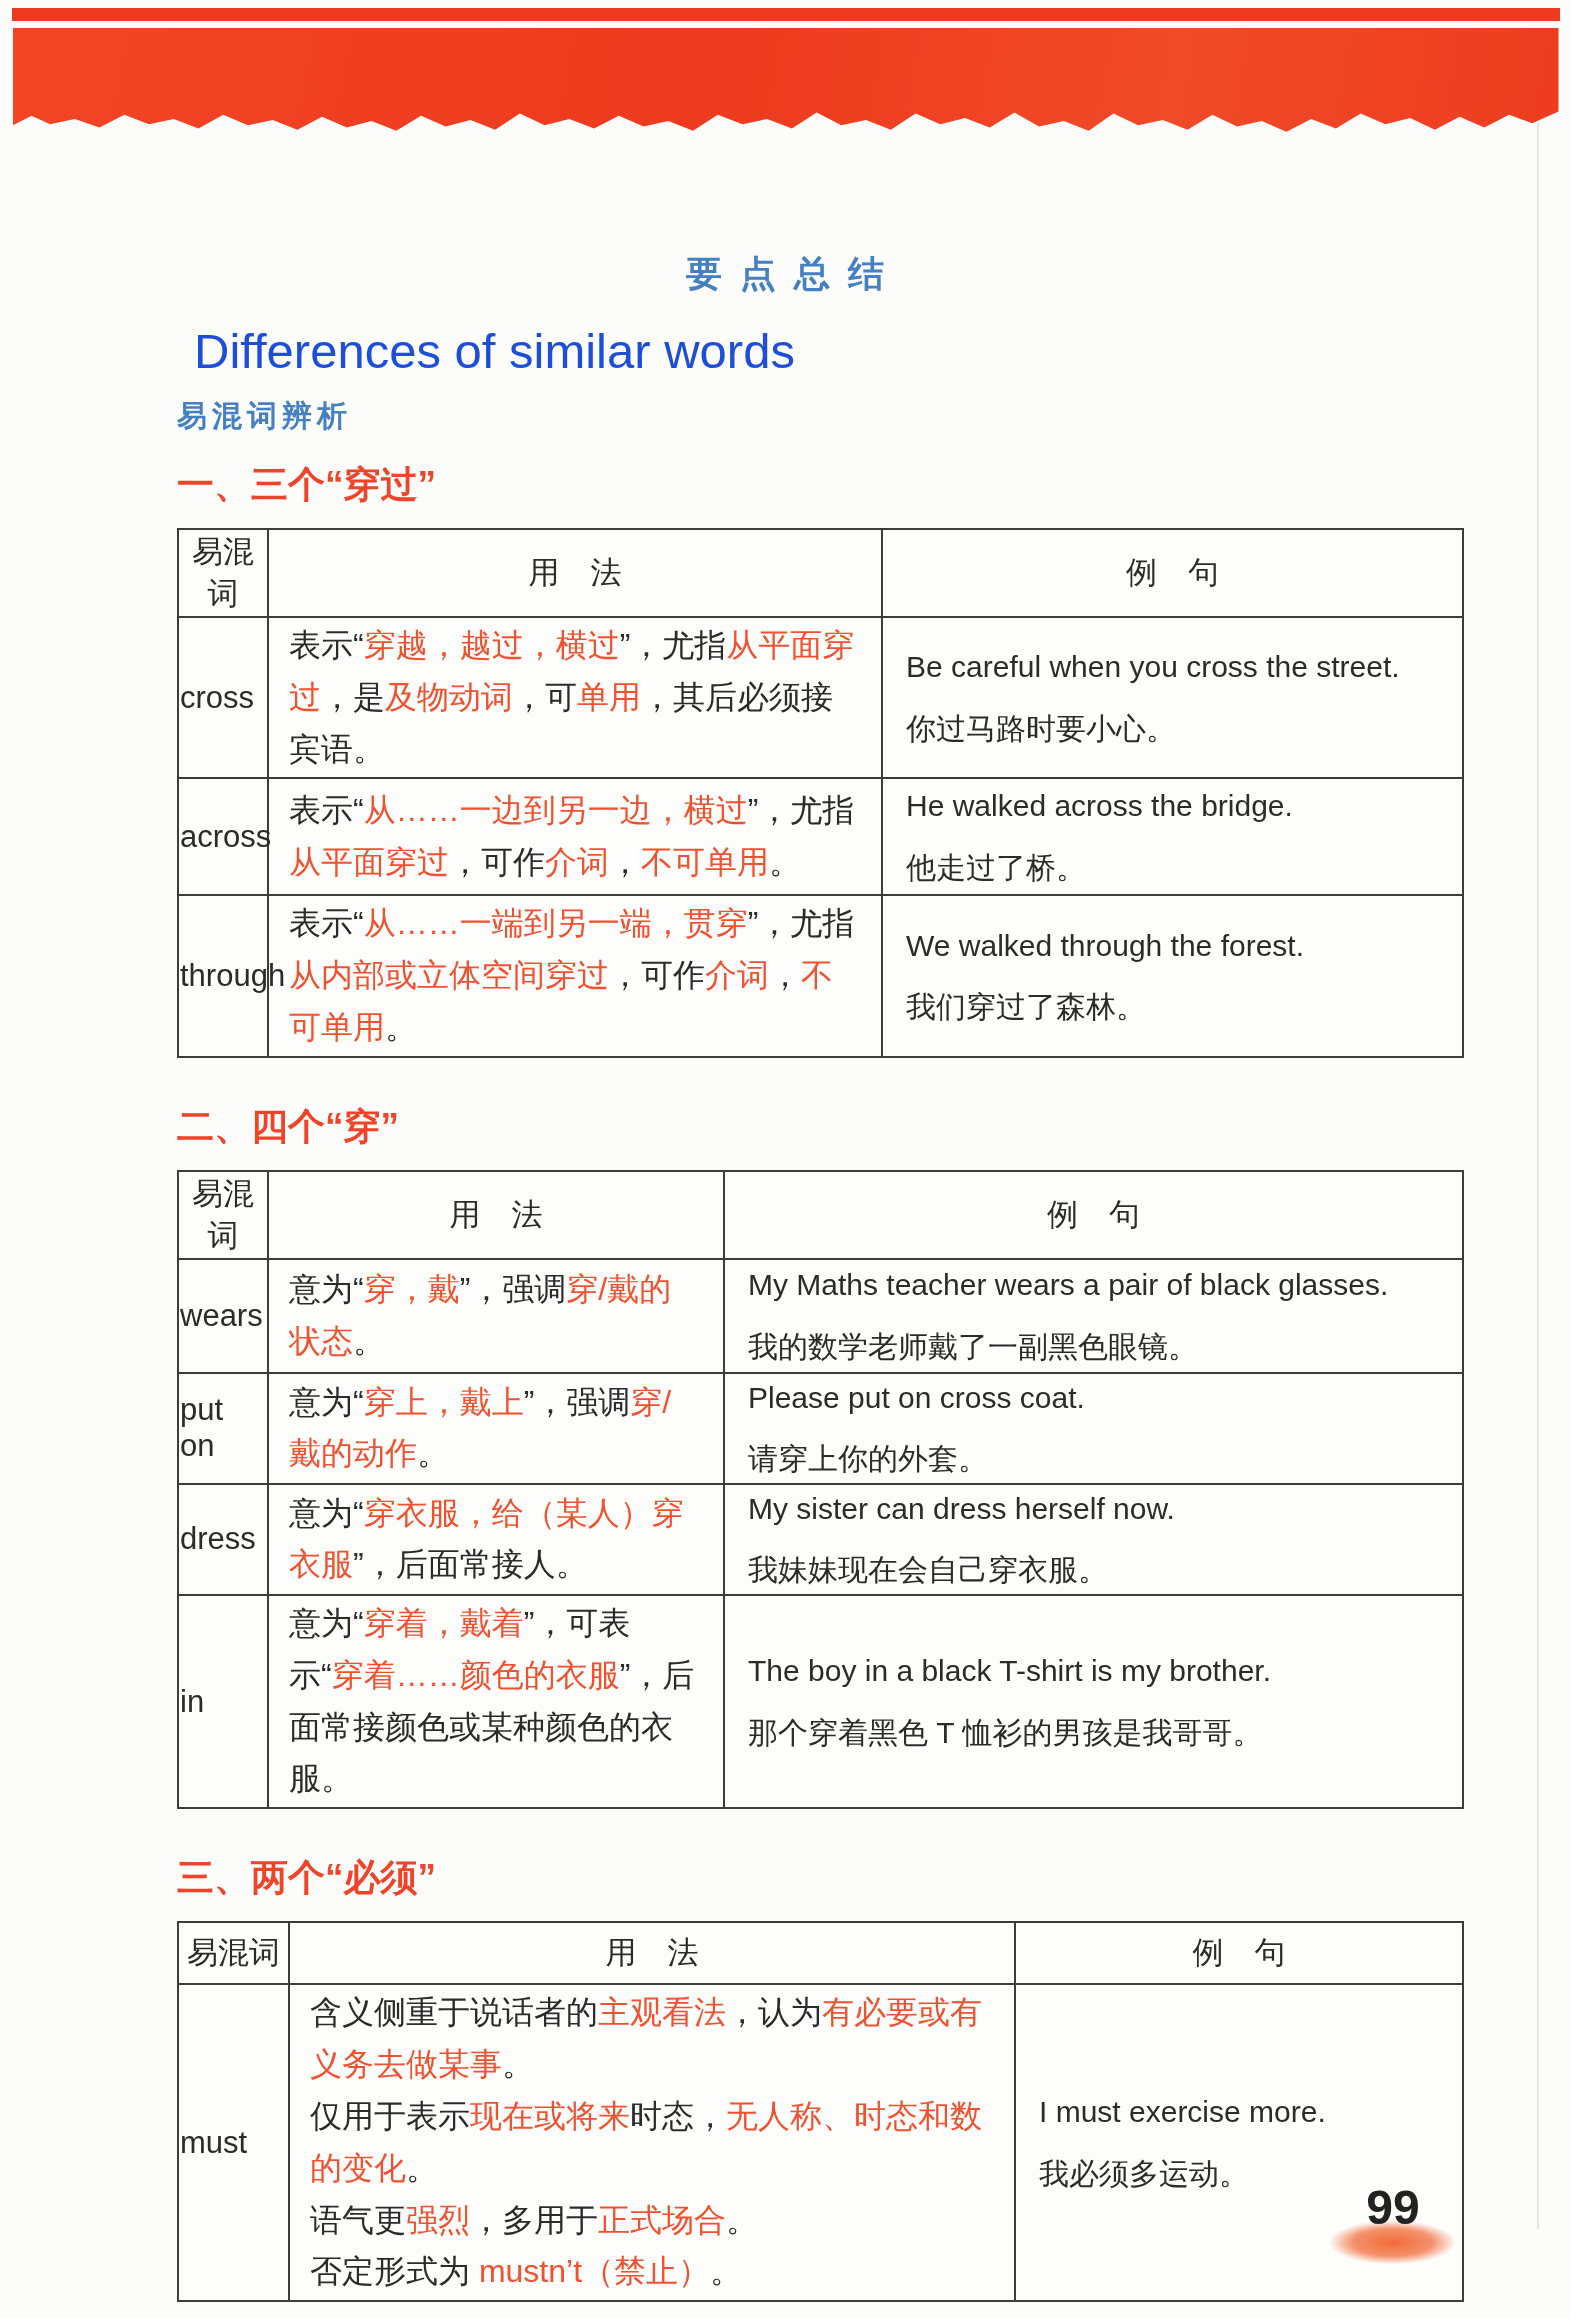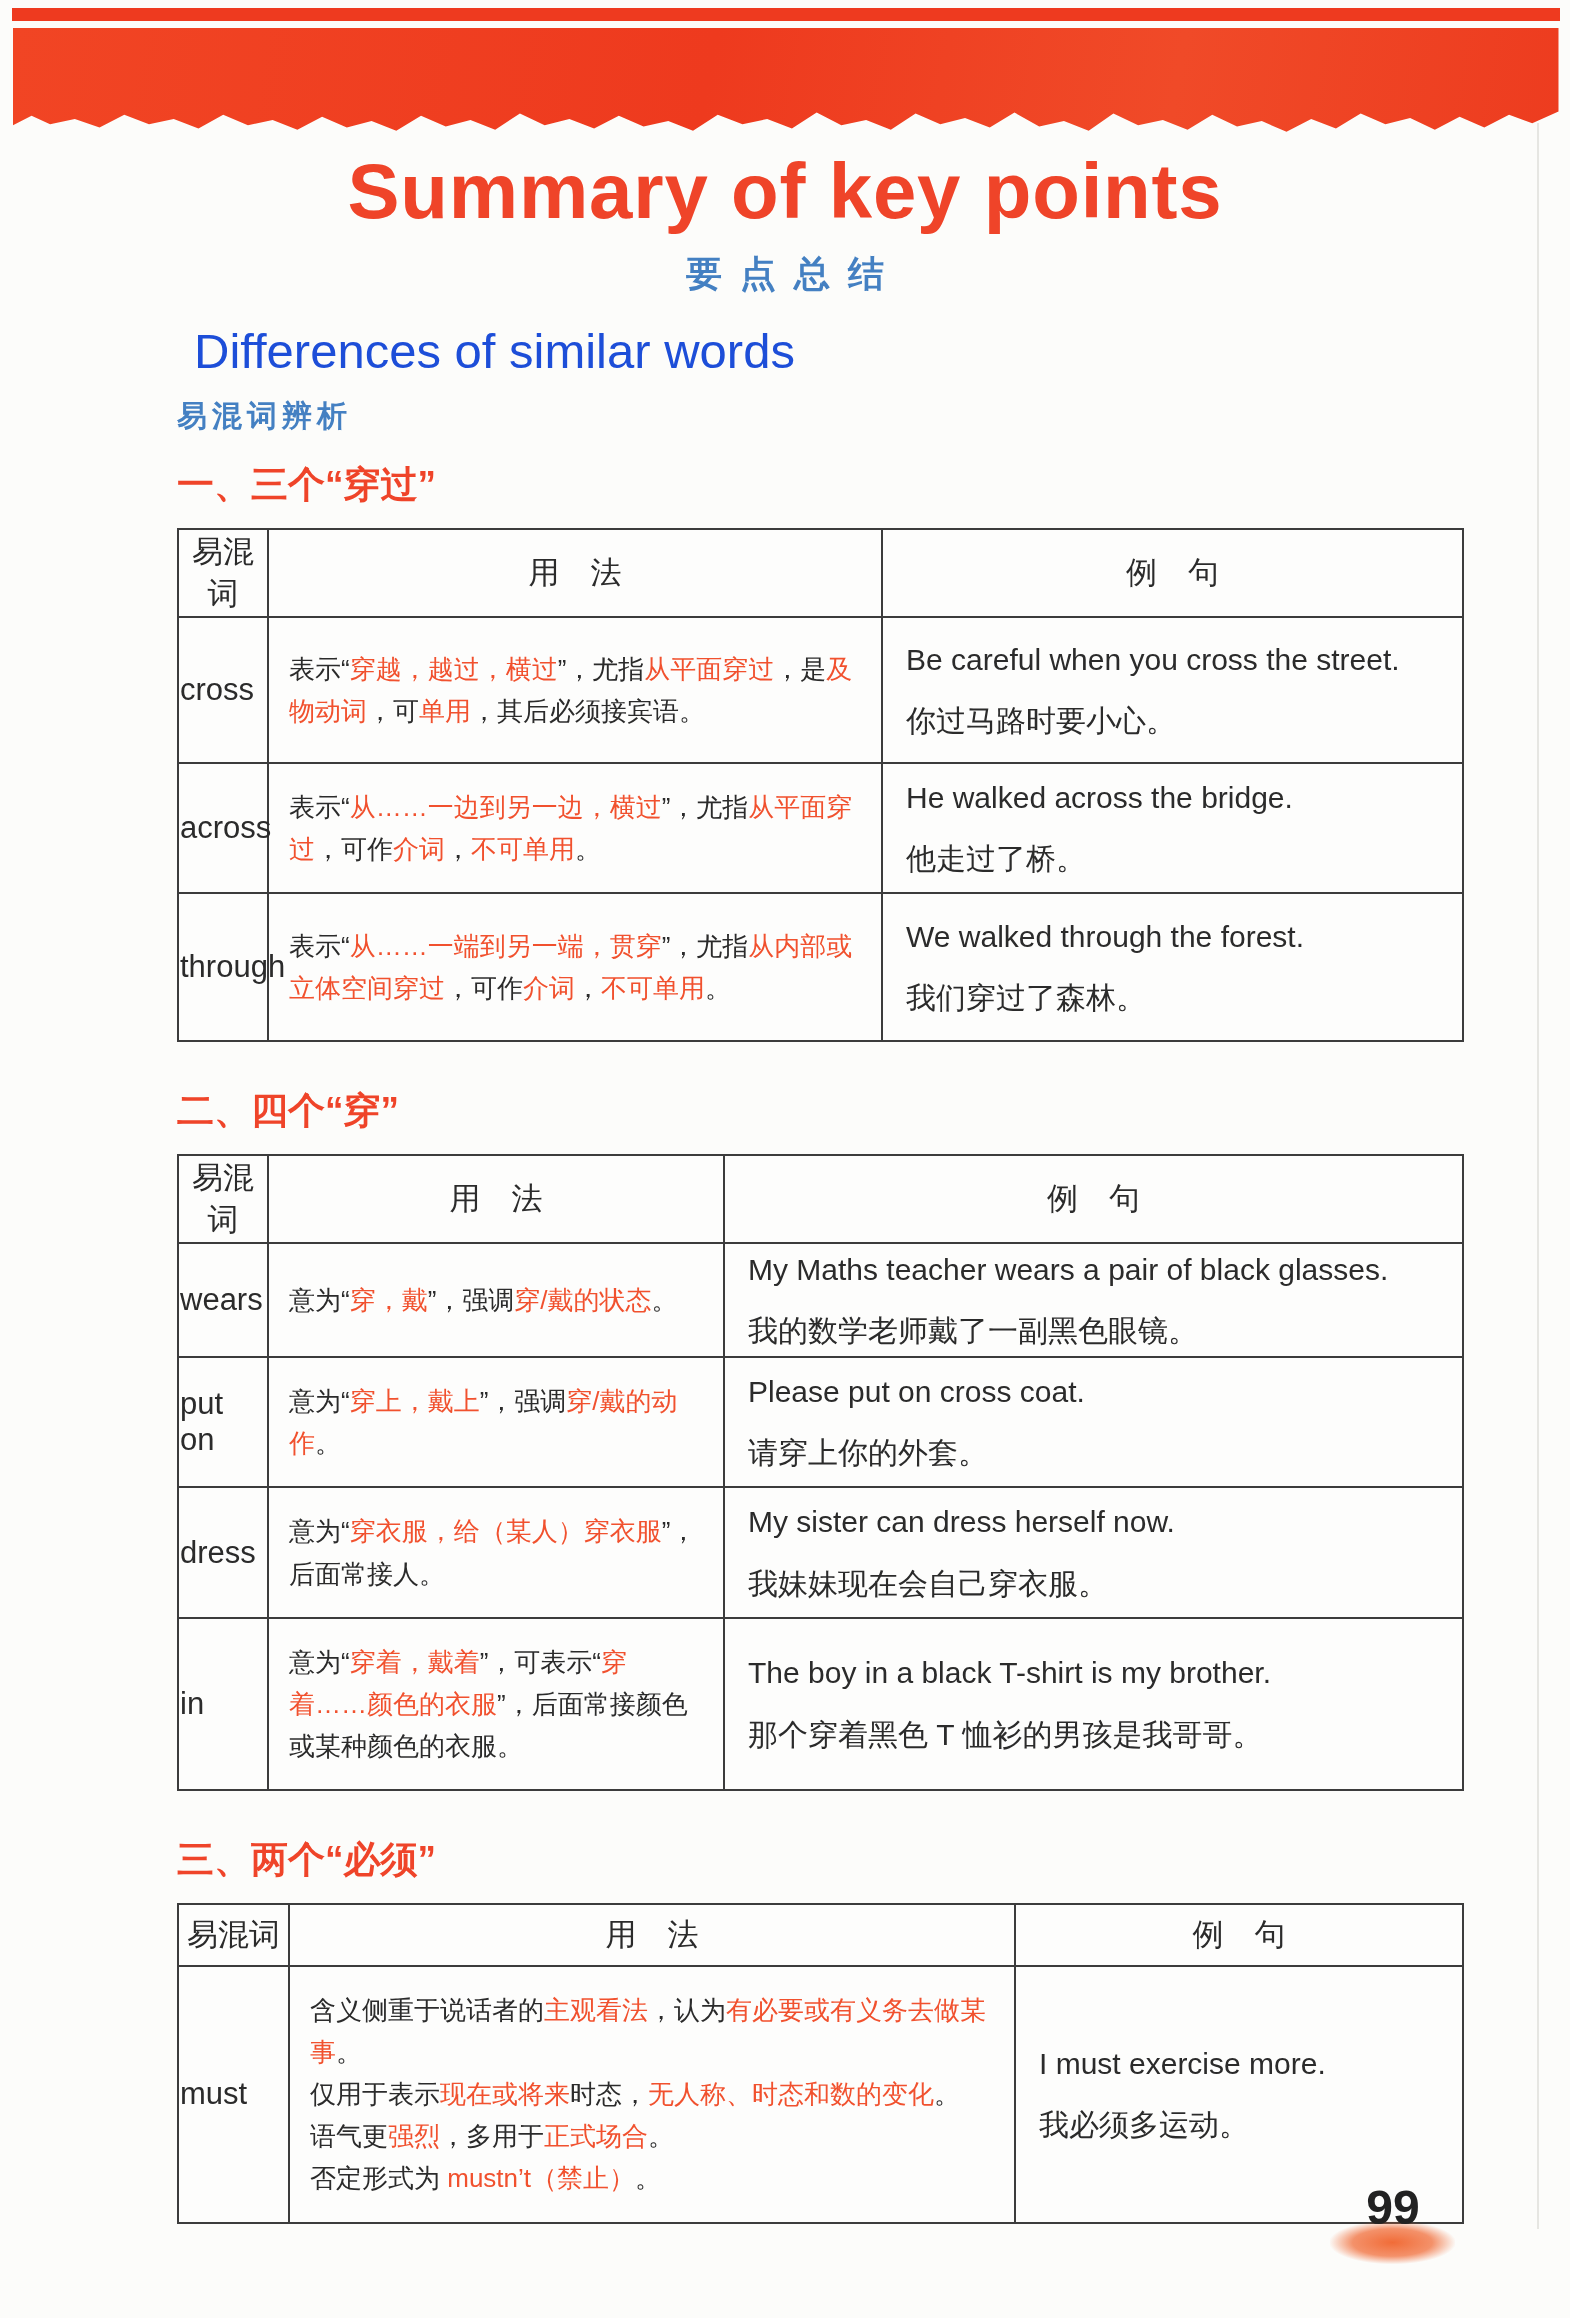--- a/index.html
+++ b/index.html
@@ -34,21 +34,21 @@
   .table-heading { margin:44px 0 0 0; font-size:37px; font-weight:800; color:#ef4429; }
   .table-heading.first { margin-top:23px; }
 
   table.word-table {
     border-collapse:collapse; table-layout:fixed;
     width:1286px; margin-top:18px; background:#fdfdfc;
   }
   .word-table th, .word-table td { border:2.1px solid #3c3c3c; vertical-align:middle; }
   .word-table th { font-size:31px; font-weight:400; height:58px; color:#2b2b2b; }
   td.word { font-size:31px; color:#2b2b2b; }
-  td.usage { padding:22px 20px; font-size:26px; }
+  td.usage { padding:2px 20px; font-size:32px; }
   .uline { line-height:1.62; }
   td.example { padding:2px 23px; font-size:30px; }
   .ex-en { line-height:1.45; margin-bottom:18px; }
   .ex-zh { line-height:1.45; }
   .hl { color:#f1512e; }
 
   .pagenum-wrap { position:absolute; left:1323px; top:2180px; width:140px; height:90px; }
   .blob {
     position:absolute; left:6.6px; top:41px; width:125px; height:43px;
     background:radial-gradient(ellipse at center, rgba(240,100,45,0.95) 0%, rgba(240,100,45,0.70) 45%, rgba(240,100,45,0) 72%);
@@ -56,21 +56,20 @@
   .pagenum { position:absolute; left:0; top:0; width:100%; text-align:center; font-size:48px; font-weight:600; color:#222; }
   .scan-edge { position:absolute; left:1537px; top:123px; width:1.6px; height:2106px; background:#e6e6e2; }
 </style>
 </head>
 <body>
 
 <div class="page">
   <div class="top-strip"></div>
   <div class="banner"></div>
 
-  <h1 class="main-title">Summary of key points</h1>
   <div class="subtitle">要点总结</div>
 
   <div class="content">
     <h2 class="section-title">Differences of similar words</h2>
     <div class="section-sub">易混词辨析</div>
 
     <h3 class="table-heading first">一、三个“穿过”</h3>
     <table class="word-table">
       <colgroup>
           <col style="width:90px">

